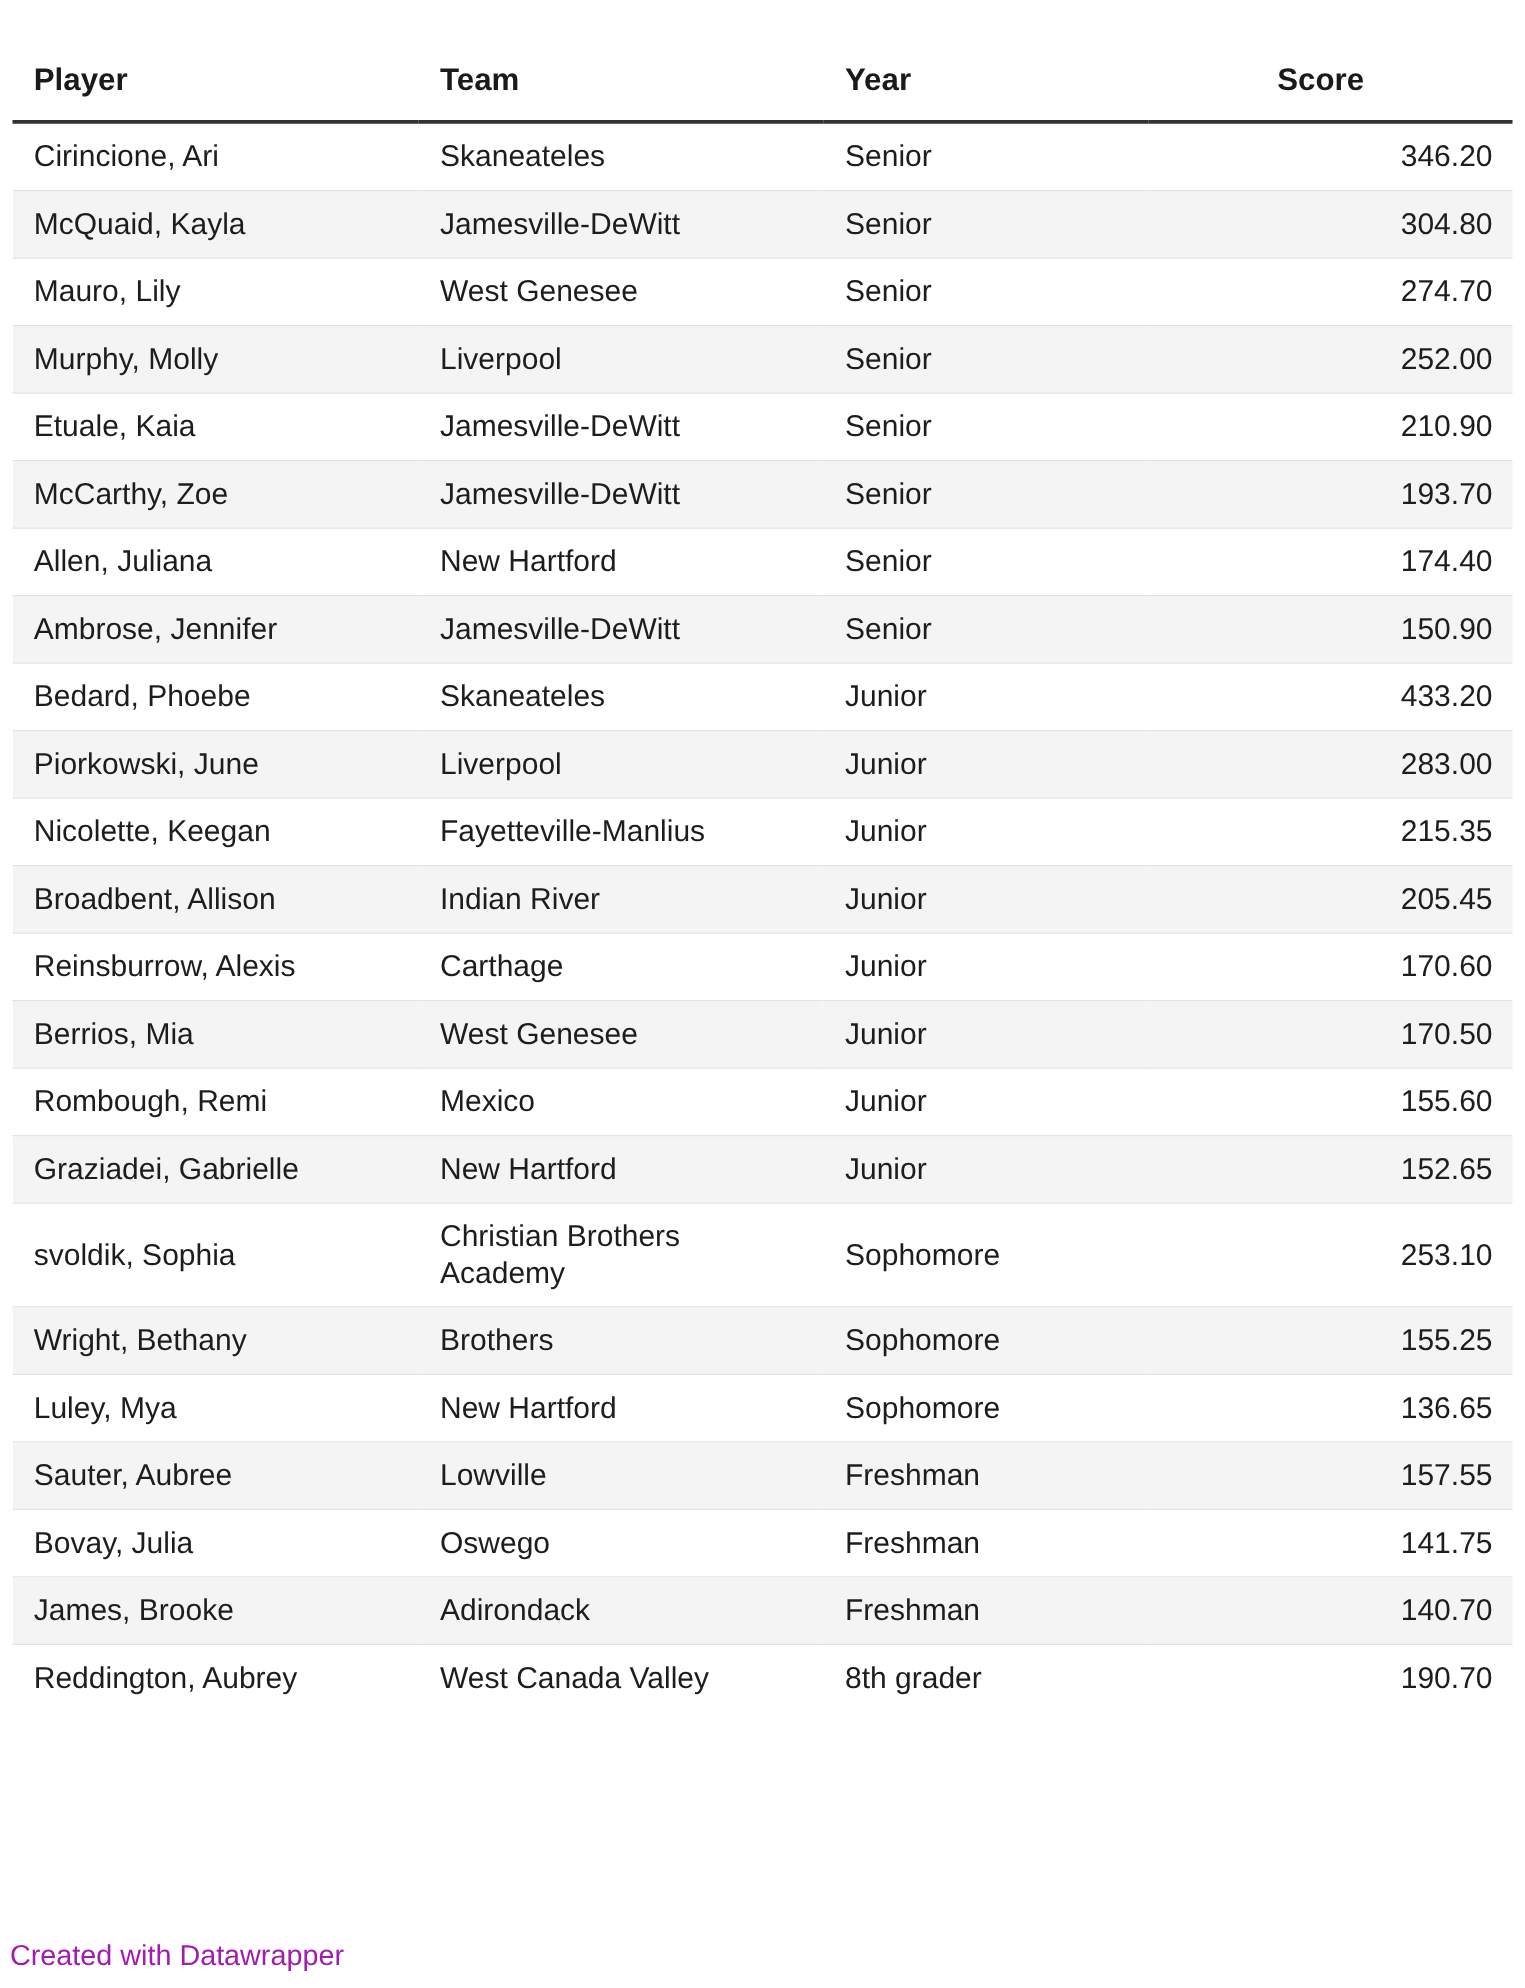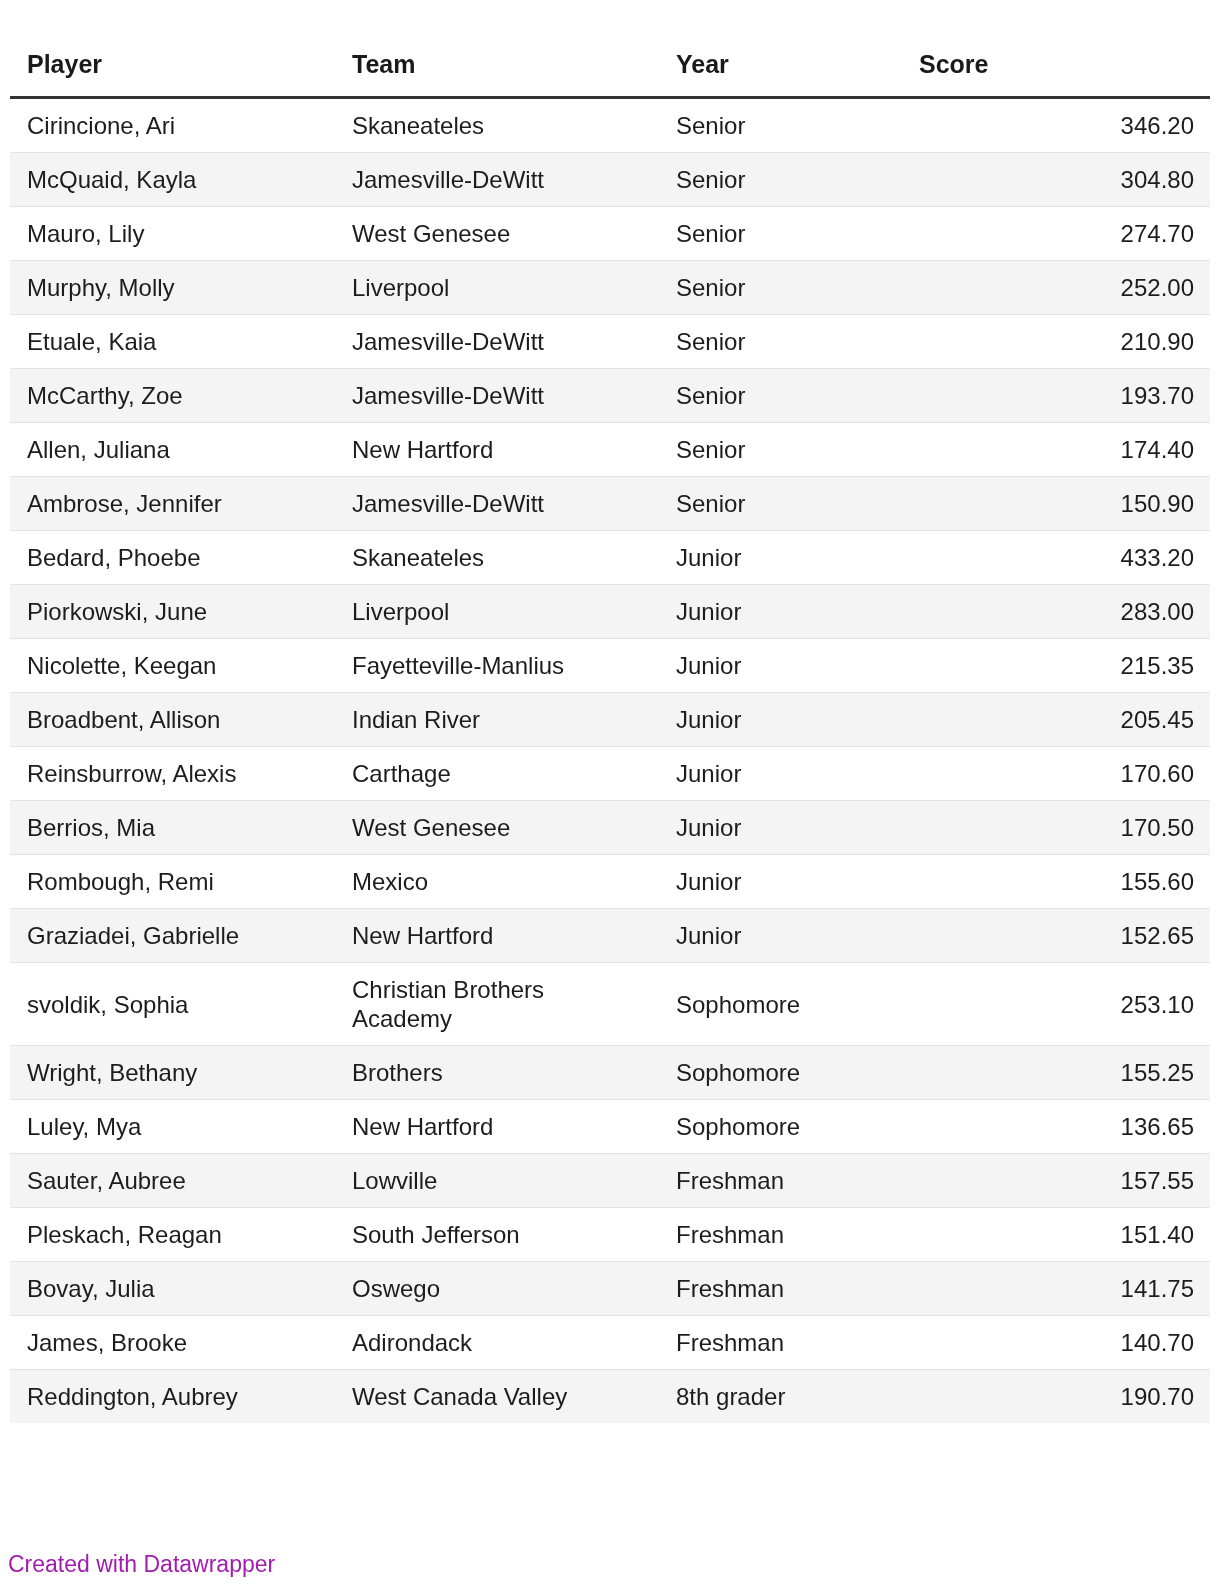--- a/index.html
+++ b/index.html
@@ -30,21 +30,21 @@
   table.stats th {
     font-size: 25px;
     font-weight: 700;
     color: #1a1a1a;
     text-align: left;
     padding: 10px 0 17px 17px;
     border-bottom: 3px solid #333333;
     line-height: 29px;
   }
   table.stats th.col-score {
-    text-align: left;
+    text-align: center;
     padding-left: 0;
     padding-right: 16px;
   }
   table.stats td {
     font-size: 24px;
     color: #1d1d1d;
     line-height: 29px;
     padding: 12px 0 12px 17px;
     border-top: 1px solid #e3e3e3;
     vertical-align: middle;
@@ -210,26 +210,20 @@
           <td class="col-year">Sophomore</td>
           <td class="col-score">136.65</td>
         </tr>
         <tr>
           <td class="col-player">Sauter, Aubree</td>
           <td class="col-team">Lowville</td>
           <td class="col-year">Freshman</td>
           <td class="col-score">157.55</td>
         </tr>
         <tr>
-          <td class="col-player">Pleskach, Reagan</td>
-          <td class="col-team">South Jefferson</td>
-          <td class="col-year">Freshman</td>
-          <td class="col-score">151.40</td>
-        </tr>
-        <tr>
           <td class="col-player">Bovay, Julia</td>
           <td class="col-team">Oswego</td>
           <td class="col-year">Freshman</td>
           <td class="col-score">141.75</td>
         </tr>
         <tr>
           <td class="col-player">James, Brooke</td>
           <td class="col-team">Adirondack</td>
           <td class="col-year">Freshman</td>
           <td class="col-score">140.70</td>

